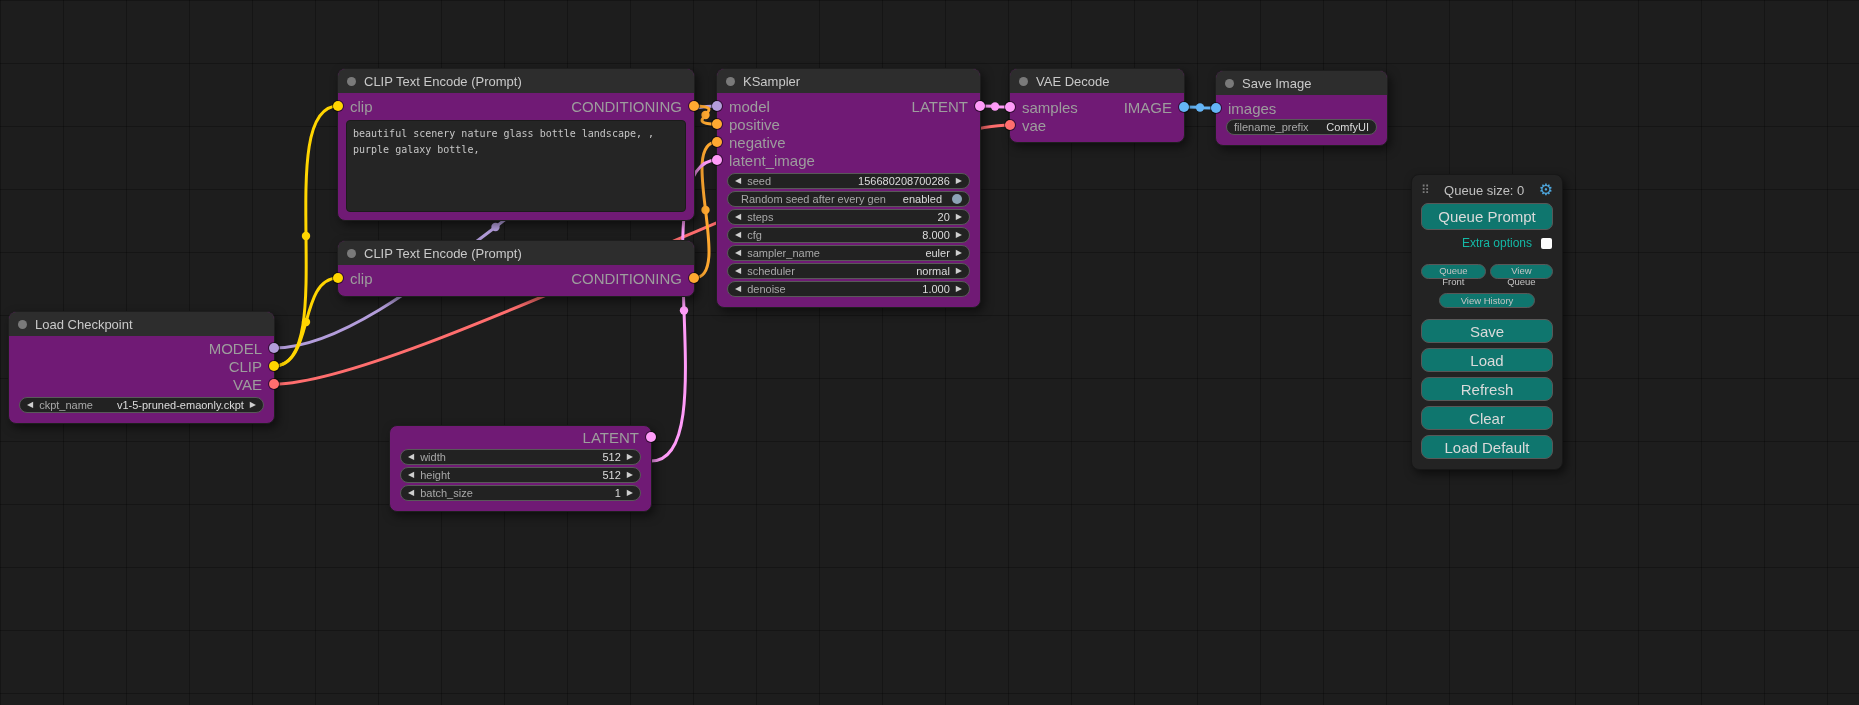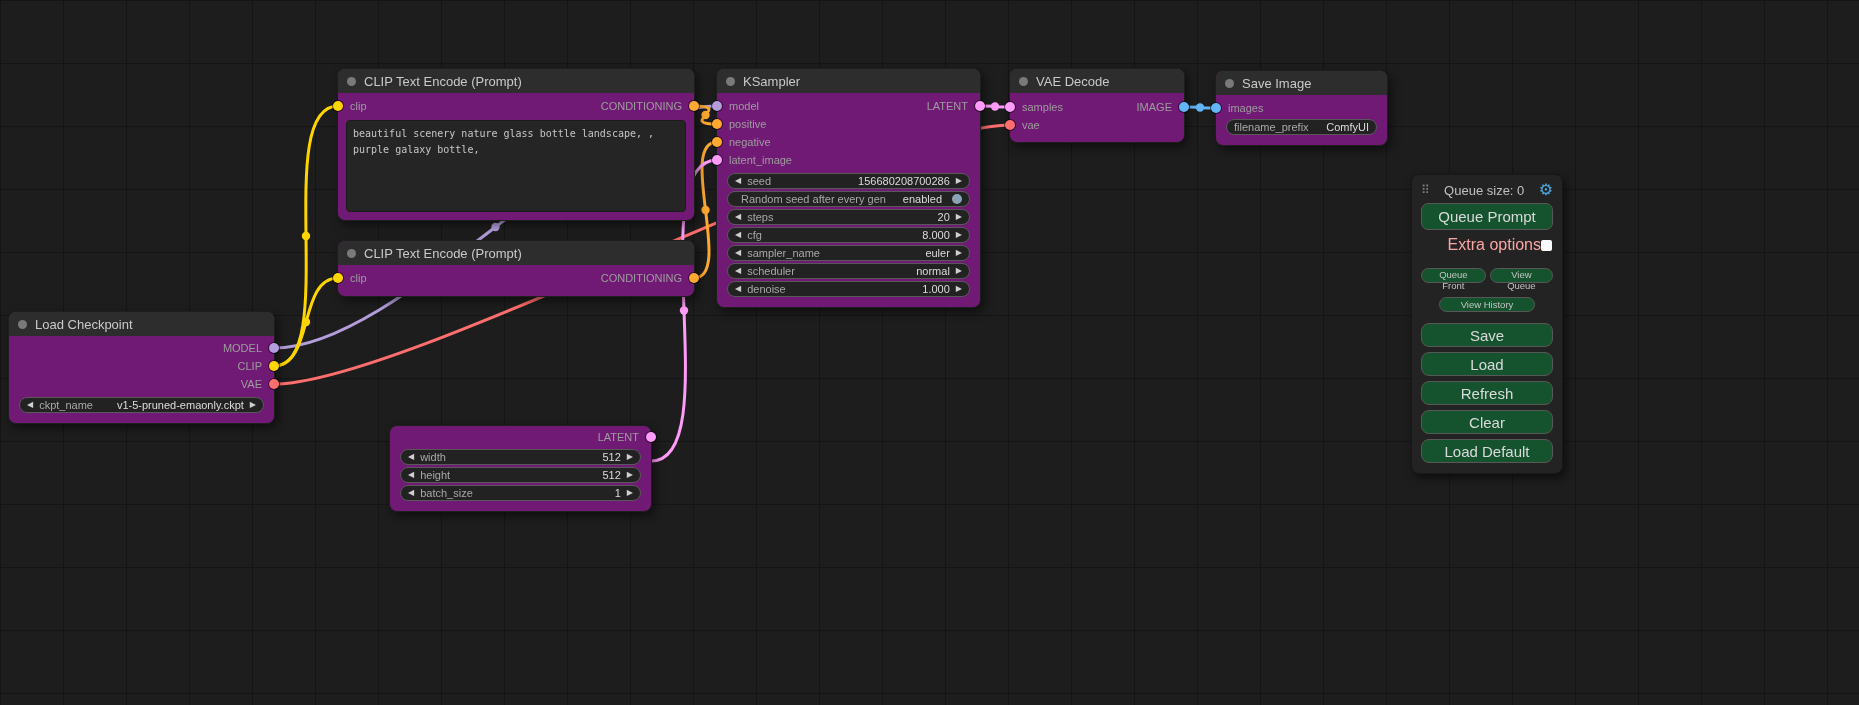--- a/index.html
+++ b/index.html
@@ -25,21 +25,21 @@
     color:#b8b8b8;
   }
   .node-title {
     height:24px; display:flex; align-items:center; gap:8px;
     background:#2d2d2d; border-radius:7px 7px 0 0;
     padding:0 9px; font-size:13px; color:#c9c9c9; cursor:move;
   }
   .collapse-dot { width:9px; height:9px; border-radius:50%; background:#7a7a7a; flex:0 0 auto; }
   .node-body { position:relative; padding:3px 0 8px; }
 
-  .slot-row { position:relative; height:18px; display:flex; align-items:center; font-size:11px; color:#9d9d9d; padding:0 12px; }
+  .slot-row { position:relative; height:18px; display:flex; align-items:center; font-size:15px; color:#9d9d9d; padding:0 12px; }
   .slot-label { white-space:nowrap; }
   .out-label { margin-left:auto; }
   .slot-dot {
     position:absolute; width:10px; height:10px; border-radius:50%;
     top:50%; transform:translateY(-50%);
     box-shadow:0 0 0 1px rgba(0,0,0,.55);
     cursor:crosshair;
   }
   .slot-dot.in  { left:-5px; }
   .slot-dot.out { right:-5px; }
@@ -66,28 +66,28 @@
     position:absolute; z-index:3;
     background:#232323; border:1px solid #171717; border-radius:8px;
     box-shadow:3px 4px 10px rgba(0,0,0,.55);
     padding:7px 9px 10px 9px; color:#c9c9c9;
   }
   .menu-header { display:flex; align-items:center; justify-content:space-between; font-size:13px; color:#c0c0c0; margin-bottom:5px; }
   .drag-handle { color:#7d7d7d; font-size:12px; cursor:grab; }
   .gear { font-size:16px; line-height:1; cursor:pointer; }
   .btn {
     display:block; width:100%;
-    background:#14532d; border:1px solid #585858; border-radius:7px;
+    background:#0f766e; border:1px solid #585858; border-radius:7px;
     color:#dadada; font-family:"Liberation Sans", sans-serif;
     cursor:pointer; text-align:center;
   }
   .btn.big { height:24px; font-size:15px; margin-top:5px;border-radius:8px; }
   .btn.primary { height:27px; font-size:15px; margin-top:2px; }
   .btn.small { width:auto; height:15px; font-size:9.5px; border-radius:9px; padding:0 7px; color:#c4c4c4;margin-top:10px; }
-  .extra-row { display:flex; align-items:center; justify-content:flex-end; gap:0; font-size:16px; color:#fca5a5; margin:6px 1px 4px 0; }
+  .extra-row { display:flex; align-items:center; justify-content:flex-end; gap:9px; font-size:12px; color:#14b8a6; margin:6px 1px 4px 0; }
   .checkbox { width:11px; height:11px; background:#fdfdfd; border-radius:2px; cursor:pointer; }
   .small-row { display:flex; justify-content:space-between; gap:4px; margin-top:2px; }
   .small-row.center { justify-content:center; margin-top:4px; }
   .gap { height:6px; }
 </style>
 </head>
 <body>
 
 <svg id="wires">
     <path d="M 274 348 C 400.1975138423891 348 590.8024861576109 106 717 106" stroke="#B39DDB" stroke-width="3" fill="none" stroke-linecap="round"></path>

